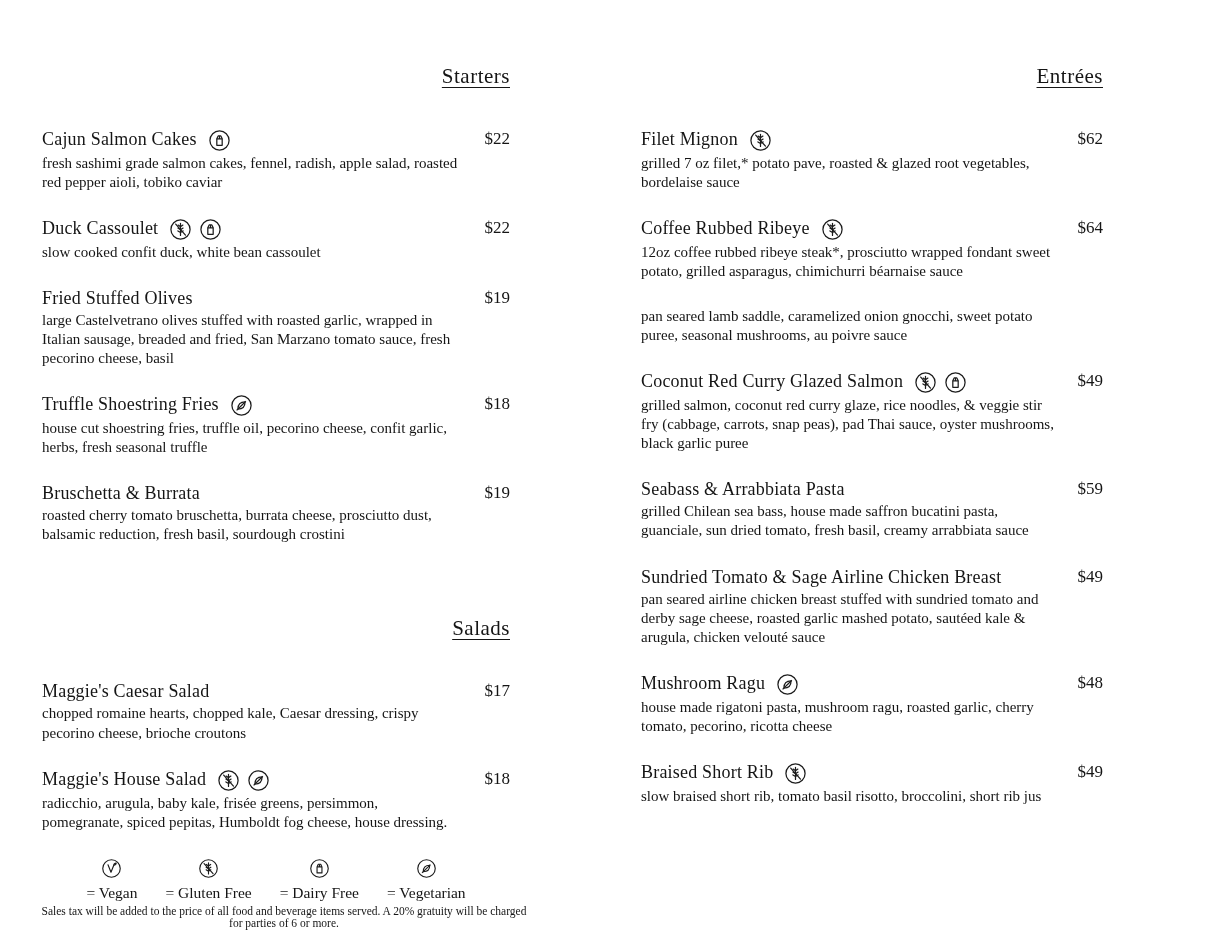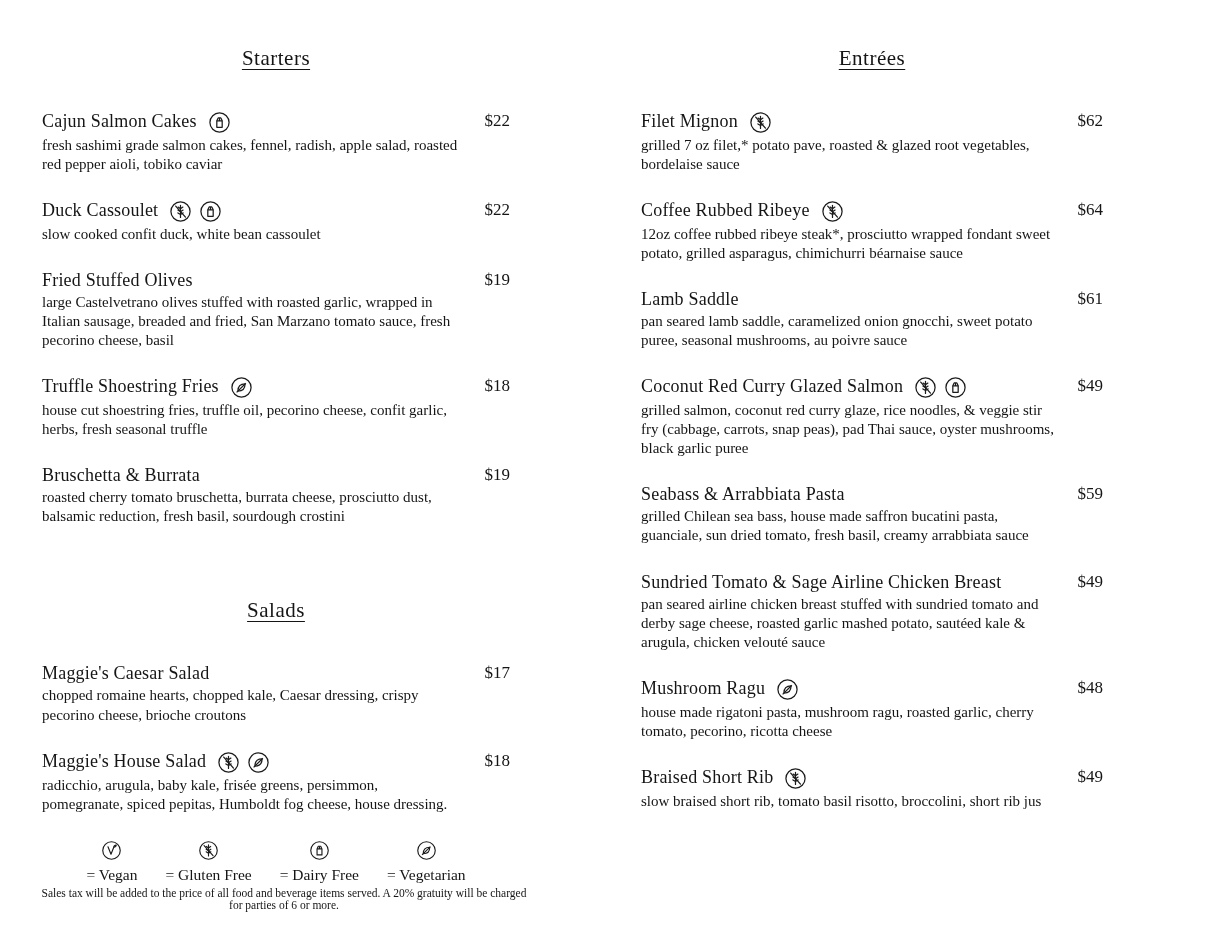--- a/index.html
+++ b/index.html
@@ -5,21 +5,21 @@
   html,body{margin:0;padding:0;}
   body{
     width:1214px;height:937px;background:#ffffff;color:#151515;
     font-family:"Liberation Serif", serif;overflow:hidden;
   }
   .menu{display:flex;}
   .col{box-sizing:border-box;}
   .col-left{width:468px;margin-left:42px;}
   .col-right{width:462px;margin-left:131px;}
   .section-title{
-    font-size:21px;font-weight:normal;text-align:center;margin:0 0 40px;
+    font-size:21px;font-weight:normal;text-align:right;margin:18px 0 40px;
     padding-top:46px;text-decoration:underline;text-underline-offset:4px;
     text-decoration-thickness:1px;letter-spacing:0.5px;
   }
   .menu-item{margin-bottom:26px;}
   .item-head{display:flex;align-items:flex-start;gap:11px;}
   .item-name{font-size:18px;letter-spacing:0.2px;white-space:nowrap;}
   .item-icons{display:flex;gap:7px;align-items:center;}
   .diet-icon svg{width:23px;height:23px;display:block;stroke:#1b1b1b;}
   .item-price{margin-left:auto;font-size:17px;}
   .item-desc{font-size:15px;line-height:1.27;max-width:418px;margin-top:2px;}
@@ -213,24 +213,20 @@
                   <path d="M12 5.6 V18.2 M12 9.2 L9.5 7.4 M12 9.2 L14.5 7.4 M12 12.2 L9.3 10.5 M12 12.2 L14.7 10.5 M12 15.2 L9.3 13.5 M12 15.2 L14.7 13.5"></path>
                   <path d="M7 6.3 L17.2 17.9"></path>
                 </svg>
               </span>
             </span>
             <span class="item-price">$64</span>
           </div>
           <div class="item-desc">12oz coffee rubbed ribeye steak*, prosciutto wrapped fondant sweet potato, grilled asparagus, chimichurri béarnaise sauce</div>
         </div>
         <div class="menu-item">
-          <div class="item-head">
-            <span class="item-name">Lamb Saddle</span>
-            <span class="item-price">$61</span>
-          </div>
           <div class="item-desc">pan seared lamb saddle, caramelized onion gnocchi, sweet potato puree, seasonal mushrooms, au poivre sauce</div>
         </div>
         <div class="menu-item">
           <div class="item-head">
             <span class="item-name">Coconut Red Curry Glazed Salmon</span>
             <span class="item-icons">
               <span class="diet-icon">
                 <svg viewBox="0 0 24 24" fill="none" stroke-width="1.3" stroke-linecap="round">
                   <circle cx="12" cy="12" r="10"></circle>
                   <path d="M12 5.6 V18.2 M12 9.2 L9.5 7.4 M12 9.2 L14.5 7.4 M12 12.2 L9.3 10.5 M12 12.2 L14.7 10.5 M12 15.2 L9.3 13.5 M12 15.2 L14.7 13.5"></path>

